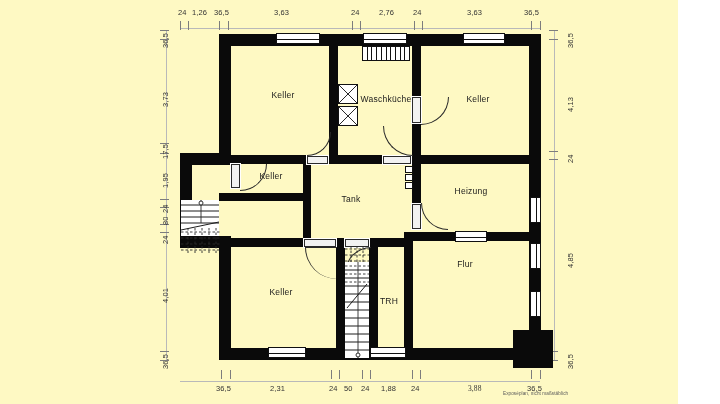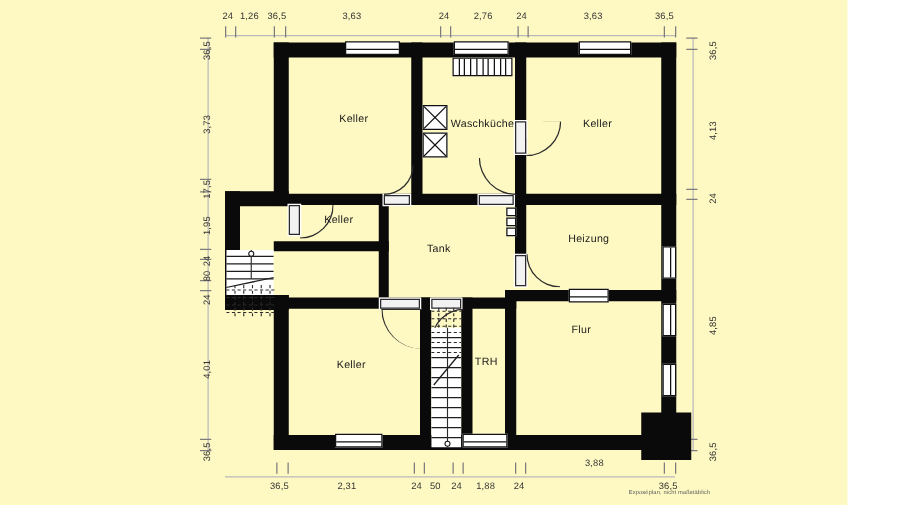--- a/index.html
+++ b/index.html
@@ -130,21 +130,21 @@
   <div class="tick v" style="left:531px;top:370px;"></div>
   <div class="tick v" style="left:540px;top:370px;"></div>
 
   <div class="dimtxt" style="left:216px;top:385px;">36,5</div>
   <div class="dimtxt" style="left:270px;top:385px;">2,31</div>
   <div class="dimtxt" style="left:329px;top:385px;">24</div>
   <div class="dimtxt" style="left:344px;top:385px;">50</div>
   <div class="dimtxt" style="left:361px;top:385px;">24</div>
   <div class="dimtxt" style="left:381px;top:385px;">1,88</div>
   <div class="dimtxt" style="left:411px;top:385px;">24</div>
-  <div class="dimtxt" style="left:468px;top:367px;">3,88</div>
+  <div class="dimtxt" style="left:468px;top:385px;font-family:Liberation Serif, serif;">3,88</div>
   <div class="dimtxt" style="left:527px;top:385px;">36,5</div>
 
   <div class="wall" style="left:219px;top:34px;width:322px;height:12px;"></div>
 
   <div class="wall" style="left:529px;top:34px;width:12px;height:326px;"></div>
 
   <div class="wall" style="left:219px;top:348px;width:322px;height:12px;"></div>
 
   <div class="wall" style="left:219px;top:34px;width:12px;height:125px;"></div>
 
@@ -317,20 +317,20 @@
     </svg>
   </div>
 
   <div class="roomlbl" style="left:283px;top:95px;">Keller</div>
   <div class="roomlbl" style="left:386px;top:99px;">Waschküche</div>
   <div class="roomlbl" style="left:478px;top:99px;">Keller</div>
   <div class="roomlbl" style="left:271px;top:176px;">Keller</div>
   <div class="roomlbl" style="left:351px;top:199px;">Tank</div>
   <div class="roomlbl" style="left:471px;top:191px;">Heizung</div>
   <div class="roomlbl" style="left:281px;top:292px;">Keller</div>
-  <div class="roomlbl" style="left:389px;top:289px;">TRH</div>
+  <div class="roomlbl" style="left:389px;top:301px;">TRH</div>
   <div class="roomlbl" style="left:465px;top:264px;">Flur</div>
 
   <div class="annex" style="left:513px;top:330px;width:40px;height:38px;"></div>
 
   <div class="caption" style="left:503px;top:391px;">Exposéplan, nicht maßstäblich</div>
 
 </div>
 
 </body></html>

